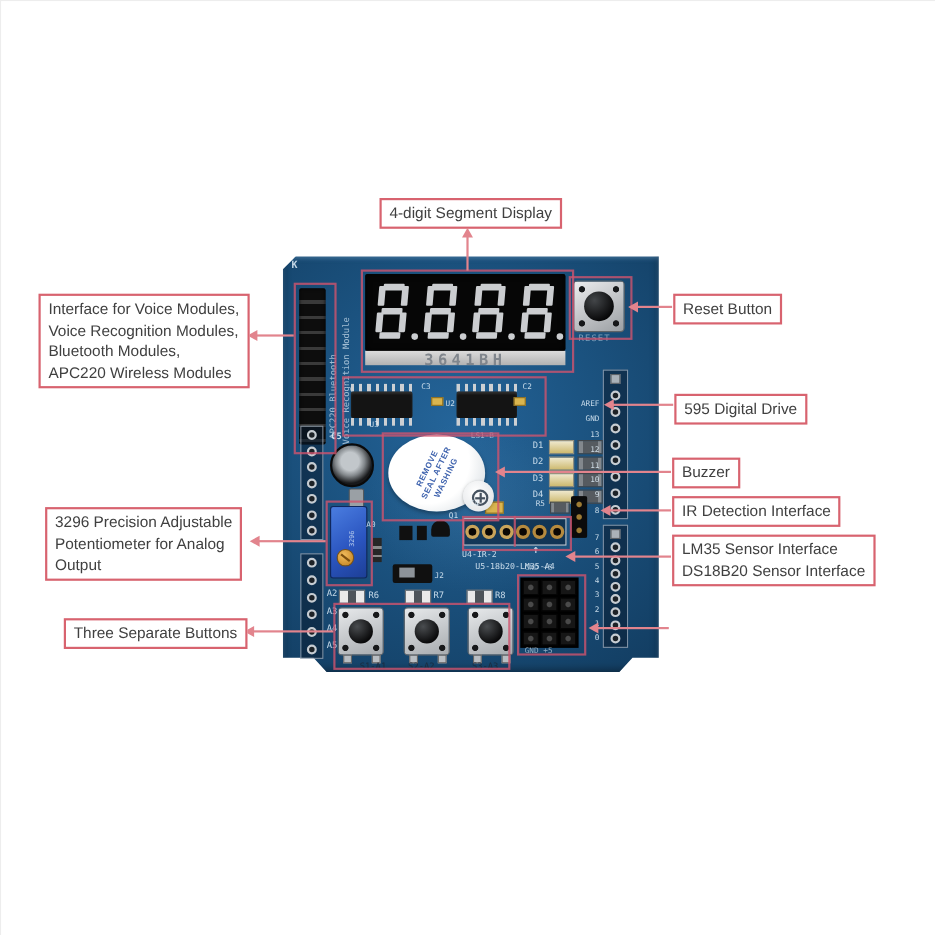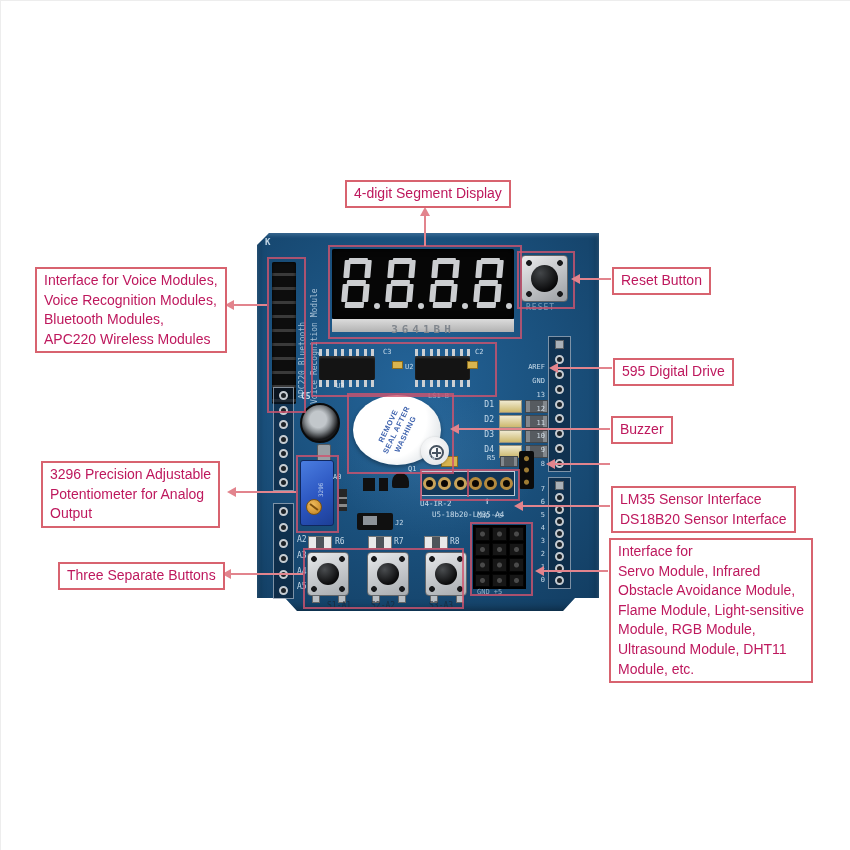--- a/index.html
+++ b/index.html
@@ -1,20 +1,20 @@
 <!DOCTYPE html>
 <html><head>
 <meta charset="utf-8">
 <style>
   html,body{margin:0;padding:0;background:#fff;}
   #stage{position:relative;width:850px;height:850px;background:#ffffff;border:1px solid #ededed;
          font-family:"Liberation Sans", sans-serif;overflow:hidden;}
   .abs{position:absolute;}
   
-  .ann{position:absolute;border:2px solid #d8636f;background:#ffffff;color:#be185d;
+  .ann{position:absolute;border:2px solid #d8636f;background:#ffffff;color:#404040;
        font-size:14px;line-height:1.4;padding:2px 7px;white-space:pre-line;z-index:30;}
   .ann.c{text-align:center;white-space:nowrap;}
   
   .hline{position:absolute;height:2px;background:#e2848d;z-index:25;}
   .vline{position:absolute;width:2px;background:#e2848d;z-index:25;}
   .arrW{position:absolute;width:0;height:0;border-top:5px solid transparent;border-bottom:5px solid transparent;
         border-right:9px solid #e2848d;z-index:26;}
   .arrN{position:absolute;width:0;height:0;border-left:5px solid transparent;border-right:5px solid transparent;
         border-bottom:9px solid #e2848d;z-index:26;}
   
@@ -118,21 +118,21 @@
           <rect x="-1" y="2" width="6" height="18" rx="1"></rect>
             <rect x="-1" y="26" width="6" height="18" rx="1"></rect>
           <rect x="20" y="2" width="6" height="18" rx="1"></rect>
             <rect x="20" y="26" width="6" height="18" rx="1"></rect>
         </g>
           <circle cx="177" cy="57" r="3"></circle>
       </g>
     </svg>
   </div>
   <div class="abs" style="left:331px;top:318px;width:182px;height:13px;background:linear-gradient(#dcdcdc,#b2b2b2);text-align:center;z-index:10;">
-    <span style="font-size:11px;color:#80868d;letter-spacing:4px;font-weight:bold;font-family:'DejaVu Sans Mono',monospace;">3641BH</span>
+    <span style="font-size:14px;color:#80868d;letter-spacing:4px;font-weight:bold;font-family:'DejaVu Sans Mono',monospace;">3641BH</span>
   </div>
 
   <div class="abs" style="left:520px;top:254px;width:45px;height:45px;border:1px solid #5f6putelle367;border:1px solid #5f6367;border-radius:4px;z-index:10;display:flex;align-items:center;justify-content:center;
               background:radial-gradient(circle at 7px 7px,#17181a 2.5px,transparent 3.2px),radial-gradient(circle at 38px 7px,#17181a 2.5px,transparent 3.2px),radial-gradient(circle at 7px 38px,#17181a 2.5px,transparent 3.2px),radial-gradient(circle at 38px 38px,#17181a 2.5px,transparent 3.2px),linear-gradient(150deg,#ececee,#9b9fa3);">
     <div style="width:27px;height:27px;border-radius:50%;background:radial-gradient(circle at 35% 30%,#434649,#070708 74%);"></div>
   </div>
   <div class="silk" style="left:525px;top:302px;font-size:8px;letter-spacing:1px;opacity:.55;">RESET</div>
 
   <div class="icpins" style="left:318px;top:348px;width:56px;"></div>
   <div class="icbody" style="left:318px;top:355px;width:56px;height:24px;"></div>
@@ -365,23 +365,17 @@
 Voice Recognition Modules,
 Bluetooth Modules,
 APC220 Wireless Modules</div>
   <div class="ann" style="left:40px;top:460px;">3296 Precision Adjustable
 Potentiometer for Analog
 Output</div>
   <div class="ann c" style="left:57px;top:561px;">Three Separate Buttons</div>
   <div class="ann c" style="left:611px;top:266px;">Reset Button</div>
   <div class="ann c" style="left:612px;top:357px;">595 Digital Drive</div>
   <div class="ann c" style="left:610px;top:415px;">Buzzer</div>
+  <div class="ann c" style="left:610px;top:450px;">IR Detection Interface</div>
   <div class="ann" style="left:610px;top:485px;">LM35 Sensor Interface
 DS18B20 Sensor Interface</div>
-  <div class="ann" style="left:608px;top:537px;">Interface for
-Servo Module, Infrared
-Obstacle Avoidance Module,
-Flame Module, Light-sensitive
-Module, RGB Module,
-Ultrasound Module, DHT11
-Module, etc.</div>
 
 </div>
 
 </body></html>

